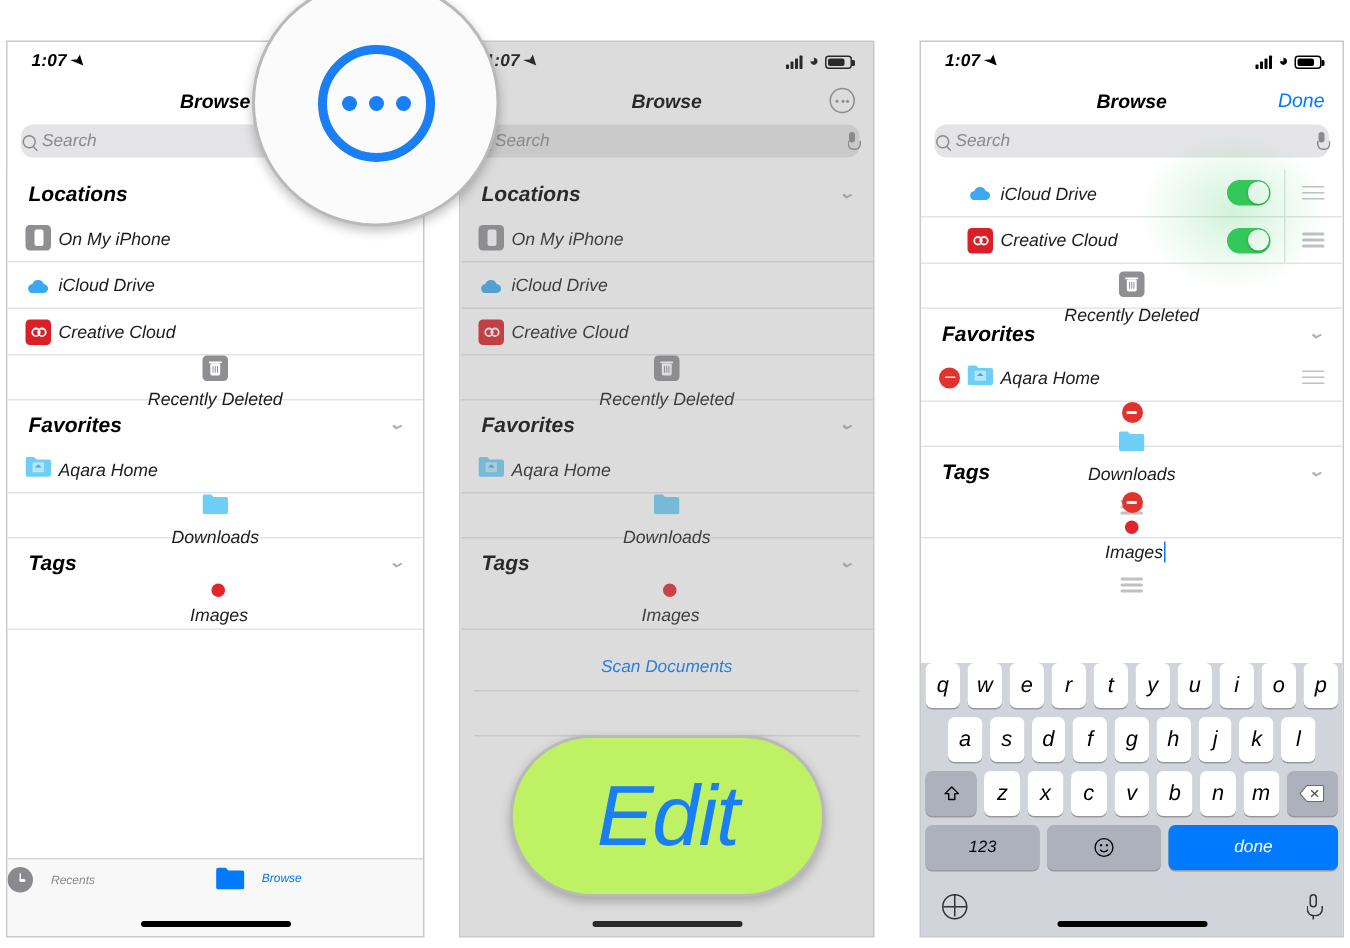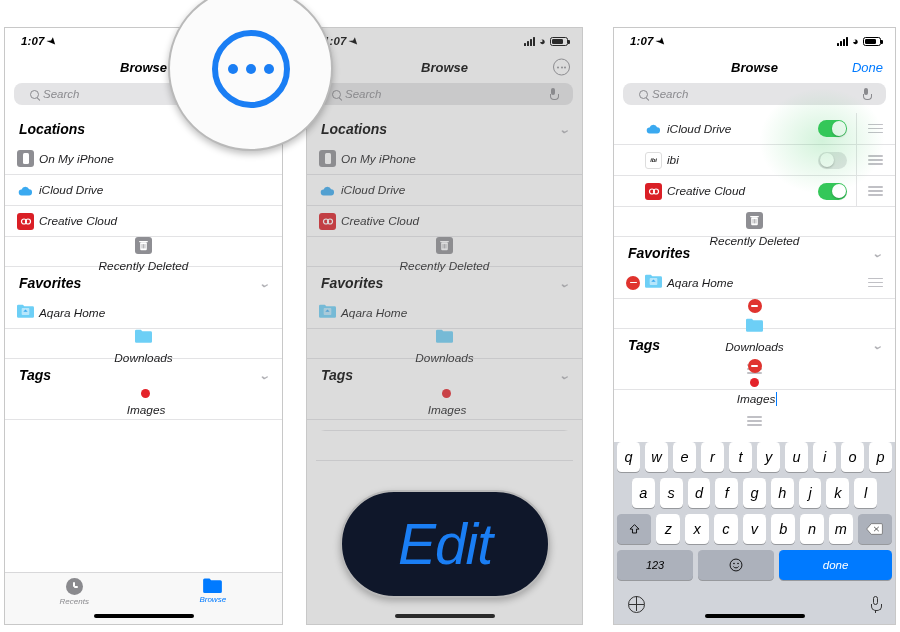--- a/index.html
+++ b/index.html
@@ -53,21 +53,21 @@
     width:17px; height:17px; border-radius:50%;
     border:1.2px solid #8e8e93; display:flex; align-items:center;
     justify-content:center; gap:1.5px;
   }
   .more-circle i { width:2px;height:2px;border-radius:50%;background:#8e8e93;display:block;}
 
   
   .searchwrap { padding:3px 9px 8px; }
   .searchbar {
     height:22px; background:#e4e4e6; border-radius:8px;
-    display:flex; align-items:center; padding:0 16px; gap:4px;
+    display:flex; align-items:center; padding:0 1px; gap:4px;
   }
   .s-mag { width:9px;height:9px;border:1.3px solid #8a8a8e;border-radius:50%;position:relative;flex:none;}
   .s-mag::after{content:"";position:absolute;width:1.3px;height:4px;background:#8a8a8e;right:-1.6px;bottom:-3px;transform:rotate(-45deg);border-radius:1px;}
   .s-ph { font-size:11.5px; color:#8a8a8e; flex:1; }
   .mic { width:8px;height:12px;position:relative;flex:none;}
   .mic i{position:absolute;left:1.8px;top:0;width:4.4px;height:7px;border-radius:2.2px;background:#8a8a8e;display:block;}
   .mic::after{content:"";position:absolute;left:0.5px;bottom:0;width:7px;height:5px;border:1.2px solid #8a8a8e;border-top:none;border-radius:0 0 4px 4px;}
 
   
   .list { background:#fff; }
@@ -123,21 +123,21 @@
              font-size:11.5px;color:#007aff; }
   .blankrow { height:30px;border-top:0.6px solid #e3e3e5;}
   .whitecard { margin:8px 9px 0; background:#fff;border-radius:9px;height:42px; }
 
   
   .tabbar {
     position:absolute;bottom:0;left:0;right:0;height:52px;
     background:#f8f8f8;border-top:0.6px solid #d8d8da;
     display:flex;align-items:flex-start;padding-top:5px;
   }
-  .tab { flex:1;display:flex;flex-direction:column;align-items:center;gap:2px; }
+  .tab { flex:1;display:flex;flex-direction:row;align-items:center;gap:12px; }
   .tab span{font-size:8px;}
   .tab.inactive span{color:#8a8a8e;}
   .tab.active span{color:#007aff;}
   .clock{width:17px;height:17px;border-radius:50%;background:#8a8a8e;position:relative;}
   .clock::before{content:"";position:absolute;left:7.6px;top:3.5px;width:1.4px;height:5.5px;background:#fff;border-radius:1px;}
   .clock::after{content:"";position:absolute;left:8.2px;top:8.2px;width:4px;height:1.4px;background:#fff;border-radius:1px;}
   .foldertab{width:19px;height:15px;}
 
   .homebar{position:absolute;bottom:6px;left:50%;transform:translateX(-50%);
            width:100px;height:4px;border-radius:2px;background:#000;}
@@ -154,21 +154,21 @@
     display:flex;align-items:center;justify-content:center;
     z-index:20;
   }
   #mag-more{ left:168px; top:-14px; width:165px; height:165px; background:#fbfbfb;}
   .big-more{width:78px;height:78px;border-radius:50%;border:6px solid #1a7ef4;
             display:flex;align-items:center;justify-content:center;gap:8px;}
   .big-more i{width:10px;height:10px;border-radius:50%;background:#1a7ef4;display:block;}
 
   .pill {
     position:absolute;z-index:20;
-    background:#0f172a;border:2.5px solid #b9b9b9;
+    background:#bef264;border:2.5px solid #b9b9b9;
     border-radius:60px;box-shadow:0 3px 7px rgba(0,0,0,.25);
     display:flex;align-items:center;justify-content:center;
   }
   #mag-edit{ left:340px; top:490px; width:210px; height:108px; }
   #mag-edit span{ font-size:57px; color:#1a7ef4; letter-spacing:-1px; line-height:1;}
 
   
   .glow{position:absolute;right:8px;top:58px;width:130px;height:110px;
         background:radial-gradient(ellipse at center, rgba(52,199,89,0.22) 0%, rgba(52,199,89,0.0) 68%);
         pointer-events:none;z-index:3;}
@@ -445,20 +445,21 @@
         <span class="chev">⌄</span>
       </div>
       <div class="row nb row-end">
         <span class="tagdot"></span>
         <span style="margin-left:5px">Images</span>
       </div>
     </div>
 
     <div class="scanwrap">
       <div class="scancard">
+        <div class="scanrow">Scan Documents</div>
         <div class="blankrow"></div>
         <div class="blankrow"></div>
       </div>
     </div>
     <div class="whitecard"></div>
     <div class="homebar"></div>
     <div class="dim"></div>
   </div>
 
   <div class="pill" id="mag-edit">
@@ -519,35 +520,20 @@
             <i></i>
           </span>
         <span class="rowsep"></span>
         <span class="grip">
             <i></i>
             <i></i>
             <i></i>
           </span>
       </div>
 
-      <div class="row">
-        <span style="width:14px;flex:none"></span>
-        <span class="ico ico-ibi">ibi</span>
-        <span>ibi</span>
-        <span class="grow"></span>
-        <span class="toggle off">
-            <i></i>
-          </span>
-        <span class="rowsep"></span>
-        <span class="grip">
-            <i></i>
-            <i></i>
-            <i></i>
-          </span>
-      </div>
 
       <div class="row">
         <span style="width:14px;flex:none"></span>
         <span class="ico ico-cc">
           <svg width="12" height="9" viewBox="0 0 24 16">
               <g fill="none" stroke="#fff" stroke-width="2.4">
                 <circle cx="8" cy="8" r="5"></circle>
                 <circle cx="16" cy="8" r="5"></circle>
               </g>
             </svg>

